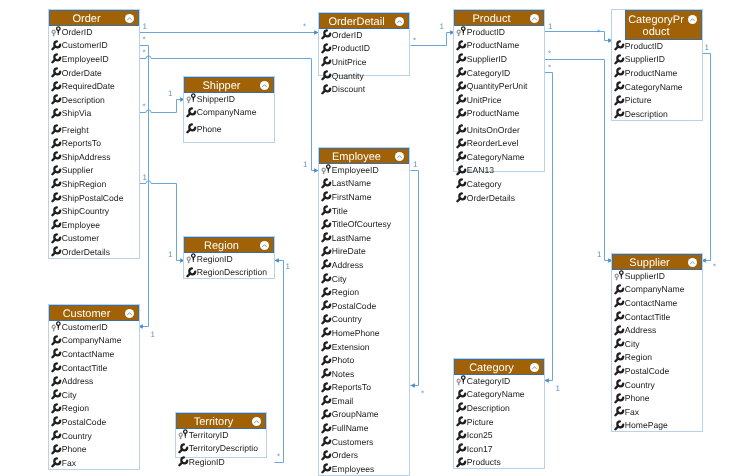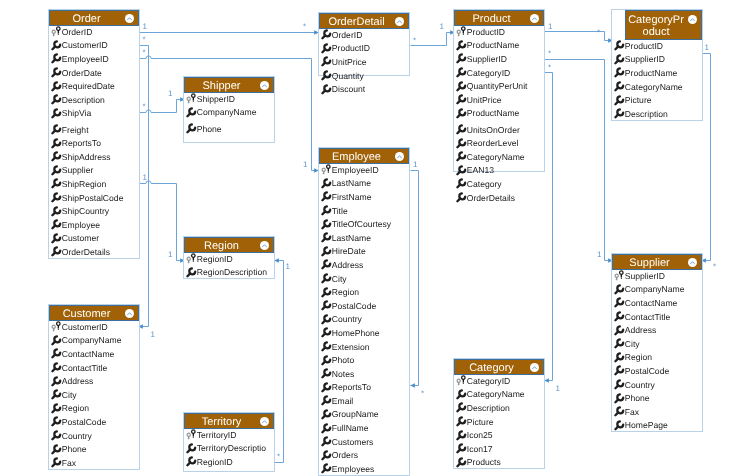--- a/index.html
+++ b/index.html
@@ -253,21 +253,21 @@
         </div>
 <div class="field">
           <svg class="ico" width="11" height="11" viewBox="0 0 16 16">
             <path d="M13.4 6.9 A4.3 4.3 0 1 1 8.55 2.05" fill="none" stroke="#1f1f1f" stroke-width="3.3" stroke-linecap="round"></path>
             <path d="M6.2 9.3 L2.1 13.5" fill="none" stroke="#1f1f1f" stroke-width="3.4" stroke-linecap="round"></path>
           </svg>
           <span>RegionDescription</span>
         </div>
 </div>
 </div>
-<div class="entity" style="left:184px;top:412px;height:60px">
+<div class="entity" style="left:176px;top:412px;height:46px">
 <div class="ehead">
 <span class="ttl">Territory</span>
 <span class="collapse"><svg width="9" height="9" viewBox="0 0 18 18">
             <circle cx="9" cy="9" r="9" fill="#ffffff"></circle>
             <path d="M5.2 11.0 L9 7.9 L12.8 11.0" stroke="#73a0c9" stroke-width="2.0" fill="none" stroke-linecap="round" stroke-linejoin="round"></path>
           </svg></span>
 </div>
 <div class="fields">
 <div class="field">
           <svg class="ico" width="11" height="11" viewBox="0 0 12 12">

